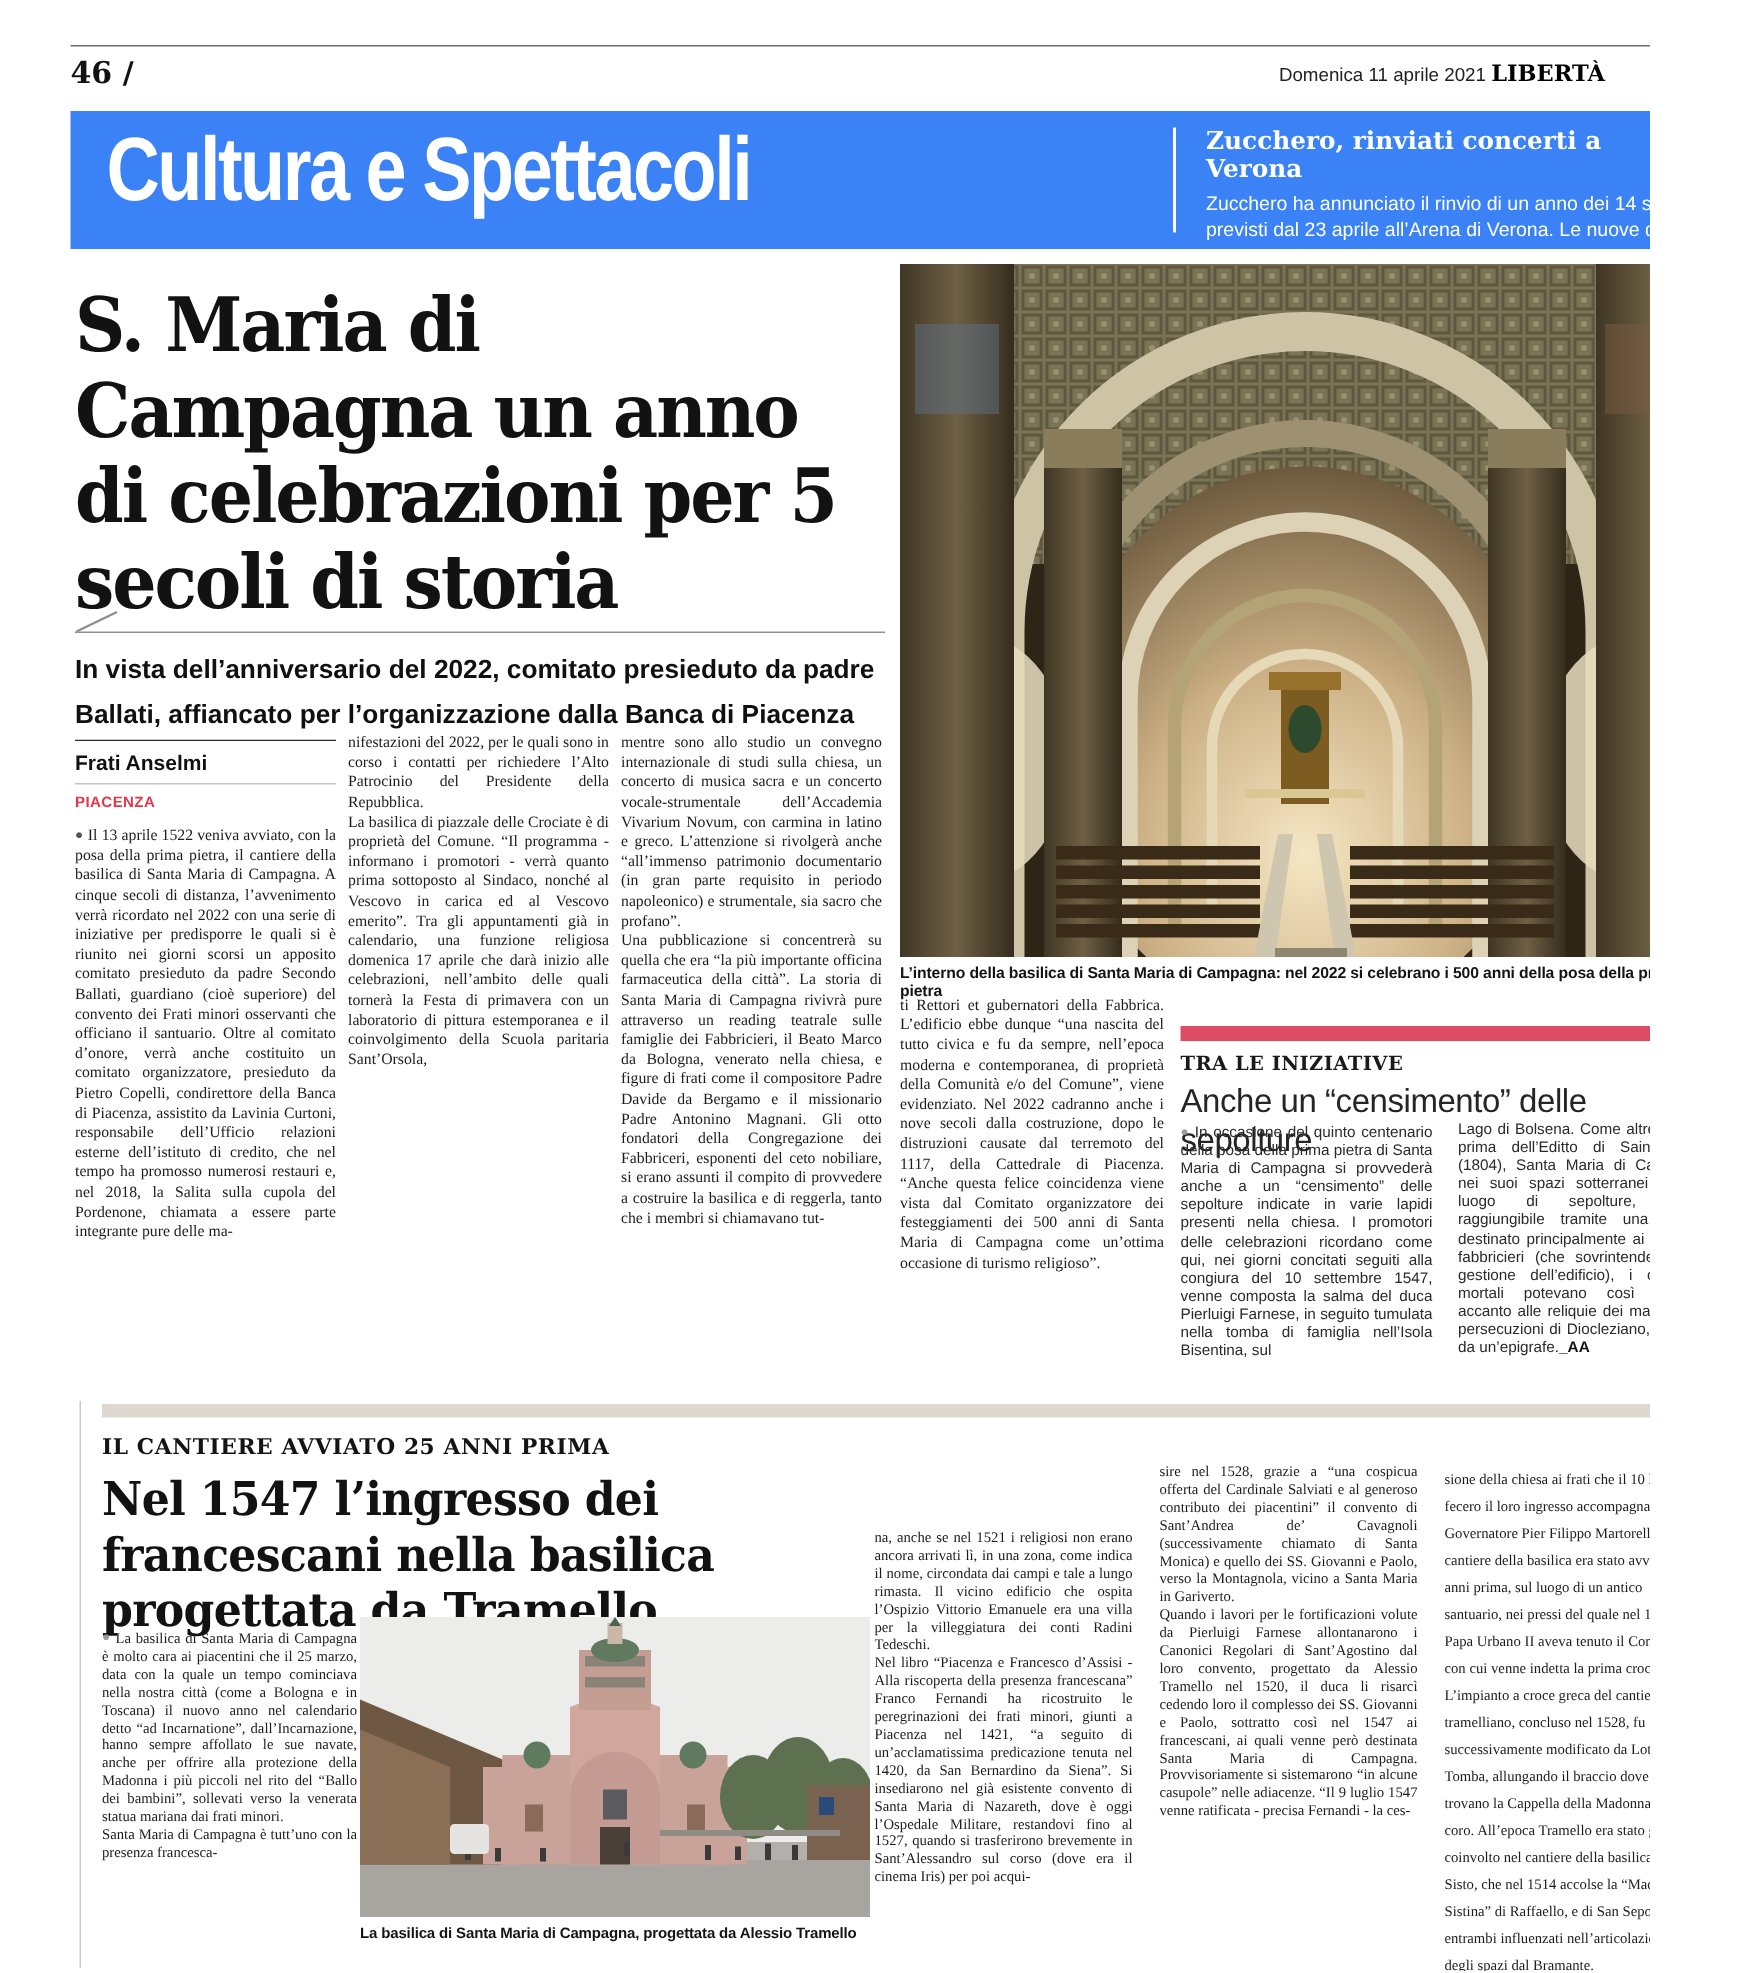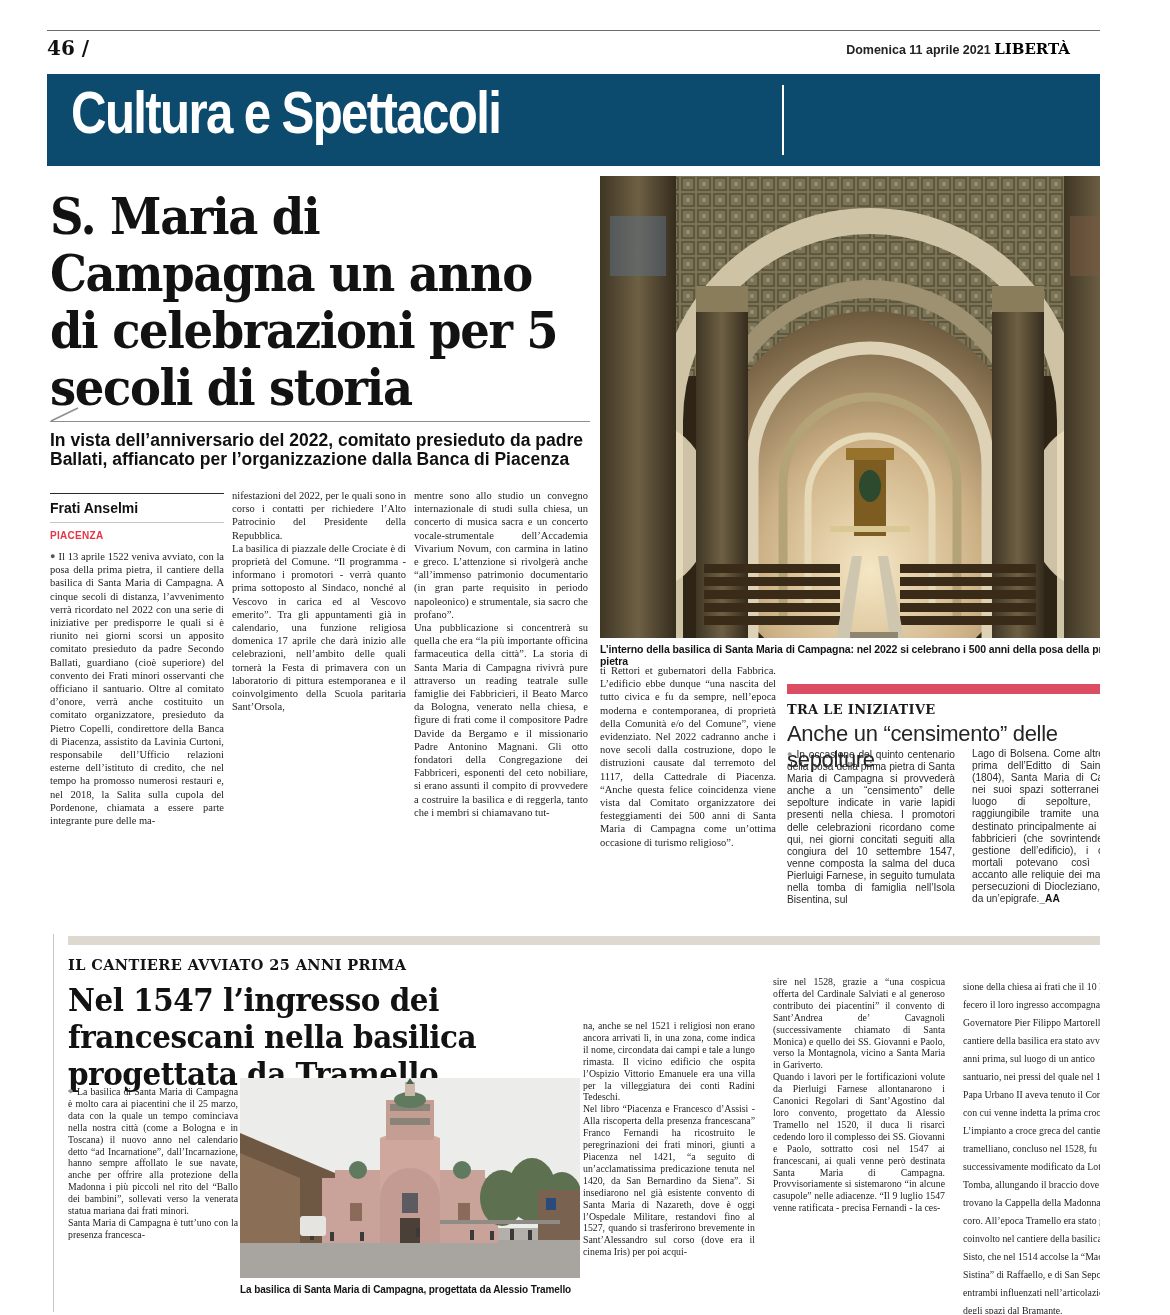--- a/index.html
+++ b/index.html
@@ -1,42 +1,42 @@
 <!DOCTYPE html>
 <html><head>
 <meta charset="utf-8">
 <style>
   html,body{margin:0;padding:0;background:#ffffff;}
   #page{position:relative;width:1100px;height:1315px;background:#fff;overflow:hidden;
         font-family:"Liberation Serif",serif;color:#1b1b1b;}
   .abs{position:absolute;}
-  .sans{font-family:"Liberation Sans",sans-serif;font-weight:bold;}
+  .sans{font-family:"Liberation Sans",sans-serif;}
 
   
   .top-rule{left:47px;top:30px;width:1093px;height:1px;background:#6d6d6d;}
   .pageno{left:47px;top:36px;font-family:"DejaVu Serif",serif;font-weight:bold;font-size:20px;color:#111;}
   .header-right{right:30px;top:40px;font-size:12.5px;color:#222;}
   .header-right b{font-family:"DejaVu Serif",serif;font-size:15px;color:#000;}
 
   
-  .banner{left:47px;top:74px;width:1093px;height:92px;background:#0c4a6e;}
+  .banner{left:47px;top:74px;width:1093px;height:92px;background:#3b82f6;}
   .banner-title{position:absolute;left:24px;top:4px;color:#fff;font-family:"Liberation Sans",sans-serif;
     font-weight:bold;font-size:60px;letter-spacing:-2px;transform:scaleX(.82);transform-origin:left top;white-space:nowrap;}
   .banner-div{position:absolute;left:735px;top:11px;width:2px;height:70px;background:#fff;}
   .brief{position:absolute;left:757px;top:10px;width:330px;color:#fff;}
   .brief-title{font-family:"DejaVu Serif",serif;font-weight:bold;font-size:16.5px;margin-bottom:5px;}
   .brief-body{font-family:"Liberation Sans",sans-serif;font-size:13px;line-height:1.33;}
 
   
   .headline{left:50px;top:188px;width:560px;font-family:"DejaVu Serif",serif;font-weight:bold;
     font-size:50px;line-height:57px;letter-spacing:-1.5px;color:#121212;transform:scaleX(.93);transform-origin:left top;}
   .tick{left:50px;top:406px;}
   .head-rule{left:50px;top:421px;width:540px;height:1px;background:#8f8f8f;}
   .standfirst{left:50px;top:431px;width:548px;font-family:"Liberation Sans",sans-serif;font-weight:bold;
-    font-size:17.5px;line-height:19px;color:#101010;}
+    font-size:17.5px;line-height:30px;color:#101010;}
 
   
   .bodytxt{font-family:"Liberation Serif",serif;font-size:10.5px;line-height:13.2px;color:#1c1c1c;
     text-align:justify;white-space:pre-line;}
   .col1{left:50px;top:493px;width:174px;height:446px;overflow:hidden;}
   .byline-rule-a{border-top:1.5px solid #2b2b2b;}
   .byline{font-family:"Liberation Sans",sans-serif;font-weight:bold;font-size:14px;color:#111;padding:6px 0 6px 0;}
   .byline-rule-b{border-top:1px solid #c4c4c4;}
   .dateline{font-family:"Liberation Sans",sans-serif;font-weight:bold;font-size:10px;color:#e5354a;padding:7px 0 9px 0;letter-spacing:.3px;}
   .col2{left:232px;top:489px;width:174px;}
@@ -91,20 +91,24 @@
   <div class="abs top-rule"></div>
   <div class="abs pageno">46 /</div>
   <div class="abs header-right sans">
     <span>Domenica 11 aprile 2021</span>
     <b>LIBERTÀ</b>
   </div>
 
   <div class="abs banner">
     <div class="banner-title">Cultura e Spettacoli</div>
     <div class="banner-div"></div>
+    <div class="brief">
+      <div class="brief-title">Zucchero, rinviati concerti a Verona</div>
+      <div class="brief-body">Zucchero ha annunciato il rinvio di un anno dei 14 show previsti dal 23 aprile all’Arena di Verona. Le nuove date partono dal 25 aprile 2022.</div>
+    </div>
   </div>
 
   <div class="abs headline">S. Maria di Campagna un anno di celebrazioni per 5 secoli di storia</div>
 
   <svg class="abs tick" width="34" height="16">
     <line x1="1" y1="15" x2="28" y2="2" stroke="#8f8f8f" stroke-width="1.6"></line>
   </svg>
   <div class="abs head-rule"></div>
   <div class="abs standfirst">In vista dell’anniversario del 2022, comitato presieduto da padre Ballati, affiancato per l’organizzazione dalla Banca di Piacenza</div>
 

